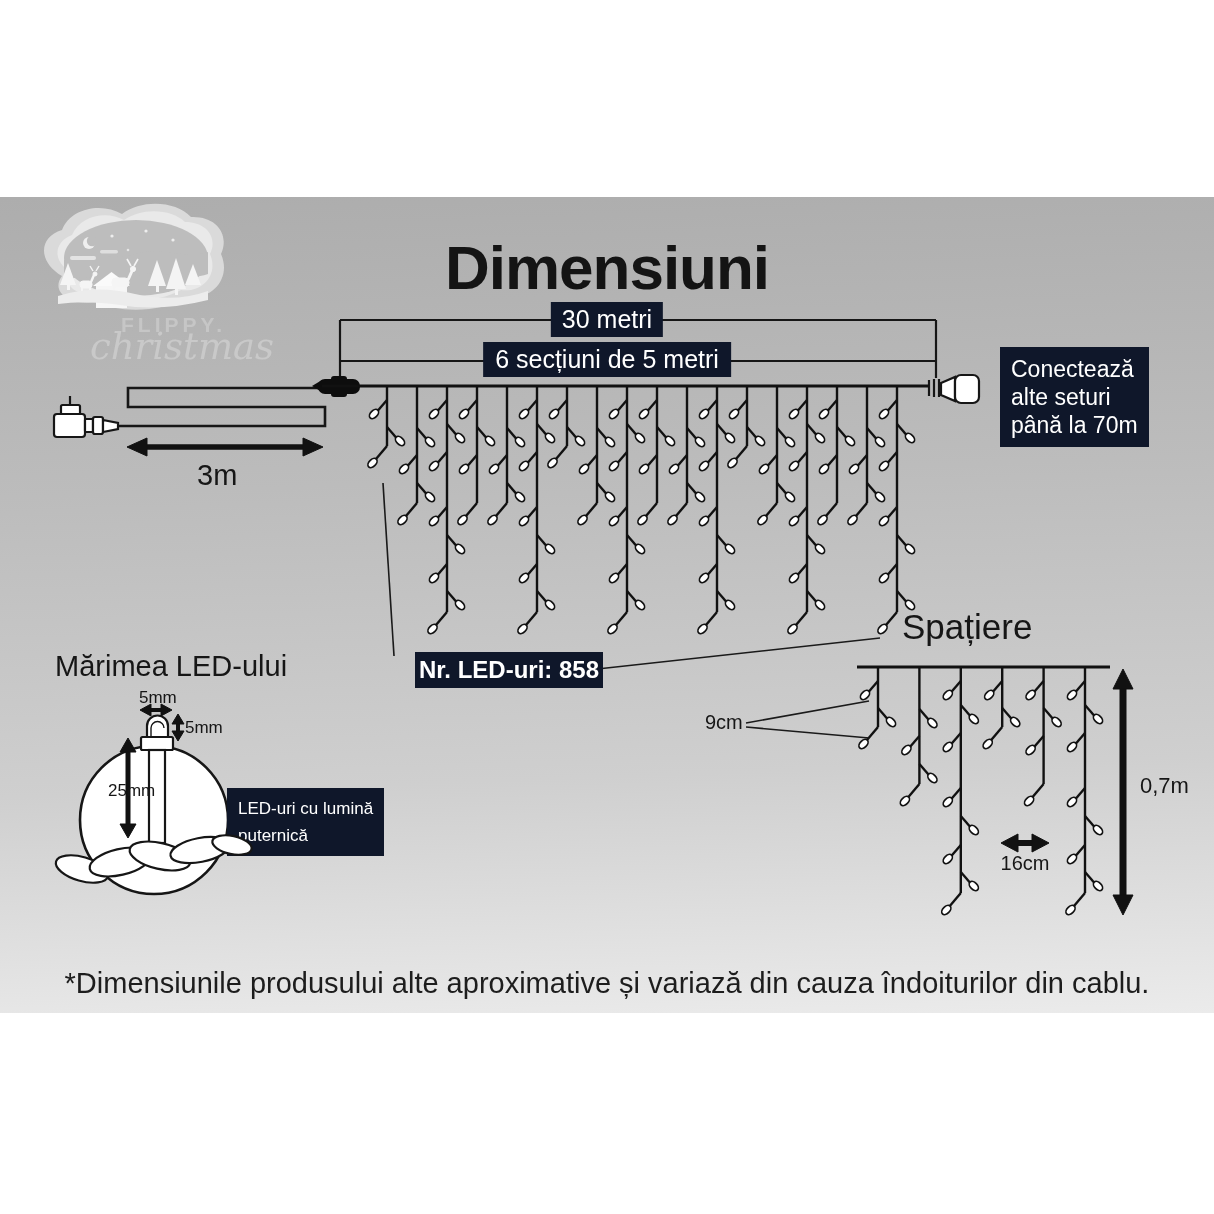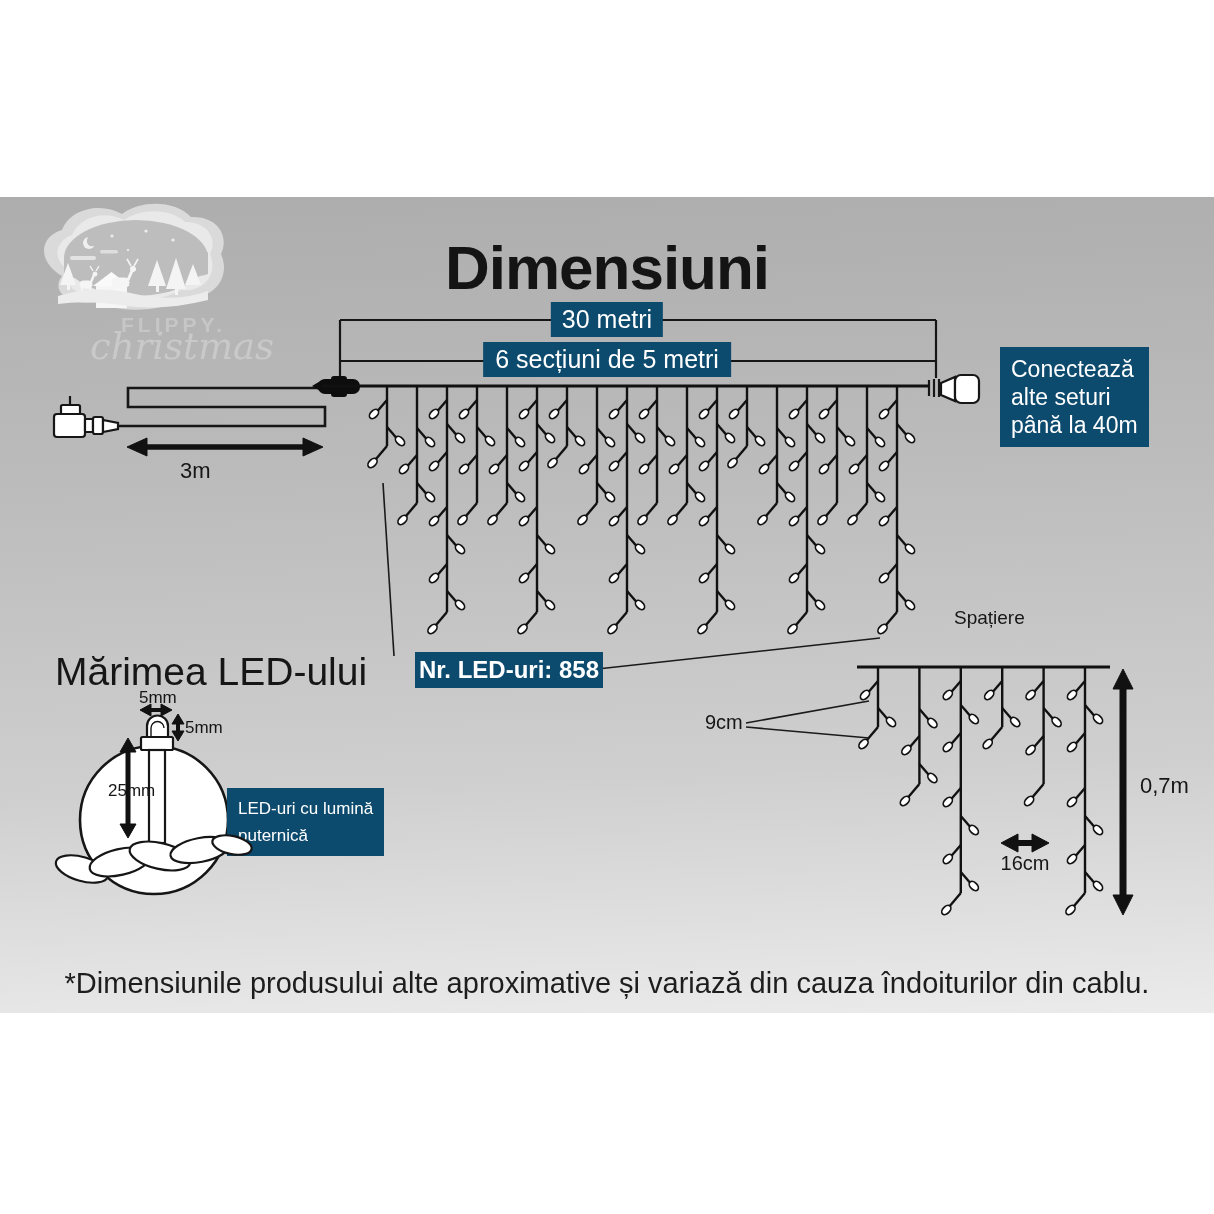--- a/index.html
+++ b/index.html
@@ -3,21 +3,21 @@
 <meta charset="utf-8">
 <style>
   html,body{margin:0;padding:0;}
   .page{position:relative;width:1214px;height:1214px;background:#ffffff;overflow:hidden;
         font-family:"Liberation Sans",sans-serif;}
   .band{position:absolute;left:0;top:197px;width:1214px;height:816px;
         background:linear-gradient(178deg,#adadad 0%,#bcbcbc 35%,#cfcfcf 70%,#ebebeb 100%);}
   svg.layer{position:absolute;left:0;top:0;z-index:1;}
   svg.layer-top{position:absolute;left:0;top:0;z-index:3;pointer-events:none;}
   .lbl{position:absolute;z-index:2;color:#161616;white-space:nowrap;line-height:1.12;}
-  .badge{position:absolute;z-index:2;background:#0c4a6e;color:#ffffff;white-space:nowrap;}
+  .badge{position:absolute;z-index:2;background:#0f172a;color:#ffffff;white-space:nowrap;}
   .center-x{left:50%;transform:translateX(-50%);}
   .title{font-size:62px;font-weight:bold;letter-spacing:-1px;color:#141414;}
   .logo-brand{font-size:21px;letter-spacing:4px;color:#c6c6c6;font-weight:bold;}
   .logo-script{font-family:"DejaVu Serif",serif;font-style:italic;font-size:37px;color:#c9c9c9;}
   .footnote{left:0;width:1214px;text-align:center;font-size:29px;color:#1d1d1d;}
 </style>
 </head>
 <body>
 
 <div class="page">
@@ -491,33 +491,33 @@
   <div class="lbl logo-script" style="left:90px;top:326px;">christmas</div>
 
   <div class="lbl title center-x" style="top:233px;">Dimensiuni</div>
 
   <div class="badge center-x" style="top:302px;font-size:25px;padding:3px 11px;">30 metri</div>
   <div class="badge center-x" style="top:342px;font-size:25px;padding:3px 12px;">6 secțiuni de 5 metri</div>
 
   <div class="badge" style="left:1000px;top:347px;font-size:23px;line-height:28px;padding:8px 11px;">
     <div>Conectează</div>
     <div>alte seturi</div>
-    <div>până la 40m</div>
+    <div>până la 70m</div>
   </div>
 
-  <div class="lbl" style="left:180px;top:459px;font-size:22px;">3m</div>
+  <div class="lbl" style="left:197px;top:459px;font-size:29px;">3m</div>
 
   <div class="badge" style="left:415px;top:652px;font-size:24px;padding:4px 4px;font-weight:bold;">Nr. LED-uri: 858</div>
 
-  <div class="lbl" style="left:954px;top:607px;font-size:19px;">Spațiere</div>
+  <div class="lbl" style="left:902px;top:607px;font-size:35px;">Spațiere</div>
   <div class="lbl" style="left:705px;top:711px;font-size:20px;">9cm</div>
   <div class="lbl" style="left:1000px;top:852px;width:50px;text-align:center;font-size:20px;">16cm</div>
   <div class="lbl" style="left:1140px;top:774px;font-size:22px;">0,7m</div>
 
-  <div class="lbl" style="left:55px;top:650px;font-size:39px;">Mărimea LED-ului</div>
+  <div class="lbl" style="left:55px;top:650px;font-size:29px;">Mărimea LED-ului</div>
   <div class="lbl" style="left:139px;top:688px;width:34px;text-align:center;font-size:17px;">5mm</div>
   <div class="lbl" style="left:185px;top:718px;font-size:17px;">5mm</div>
   <div class="lbl" style="left:87px;top:781px;font-size:17px;padding-left:21px;">25mm</div>
 
   <div class="badge" style="left:227px;top:788px;font-size:17px;line-height:27px;padding:7px 11px;">
     <div>LED-uri cu lumină</div>
     <div>puternică</div>
   </div>
 
   <div class="lbl footnote" style="top:967px;">*Dimensiunile produsului alte aproximative și variază din cauza îndoiturilor din cablu.</div>

